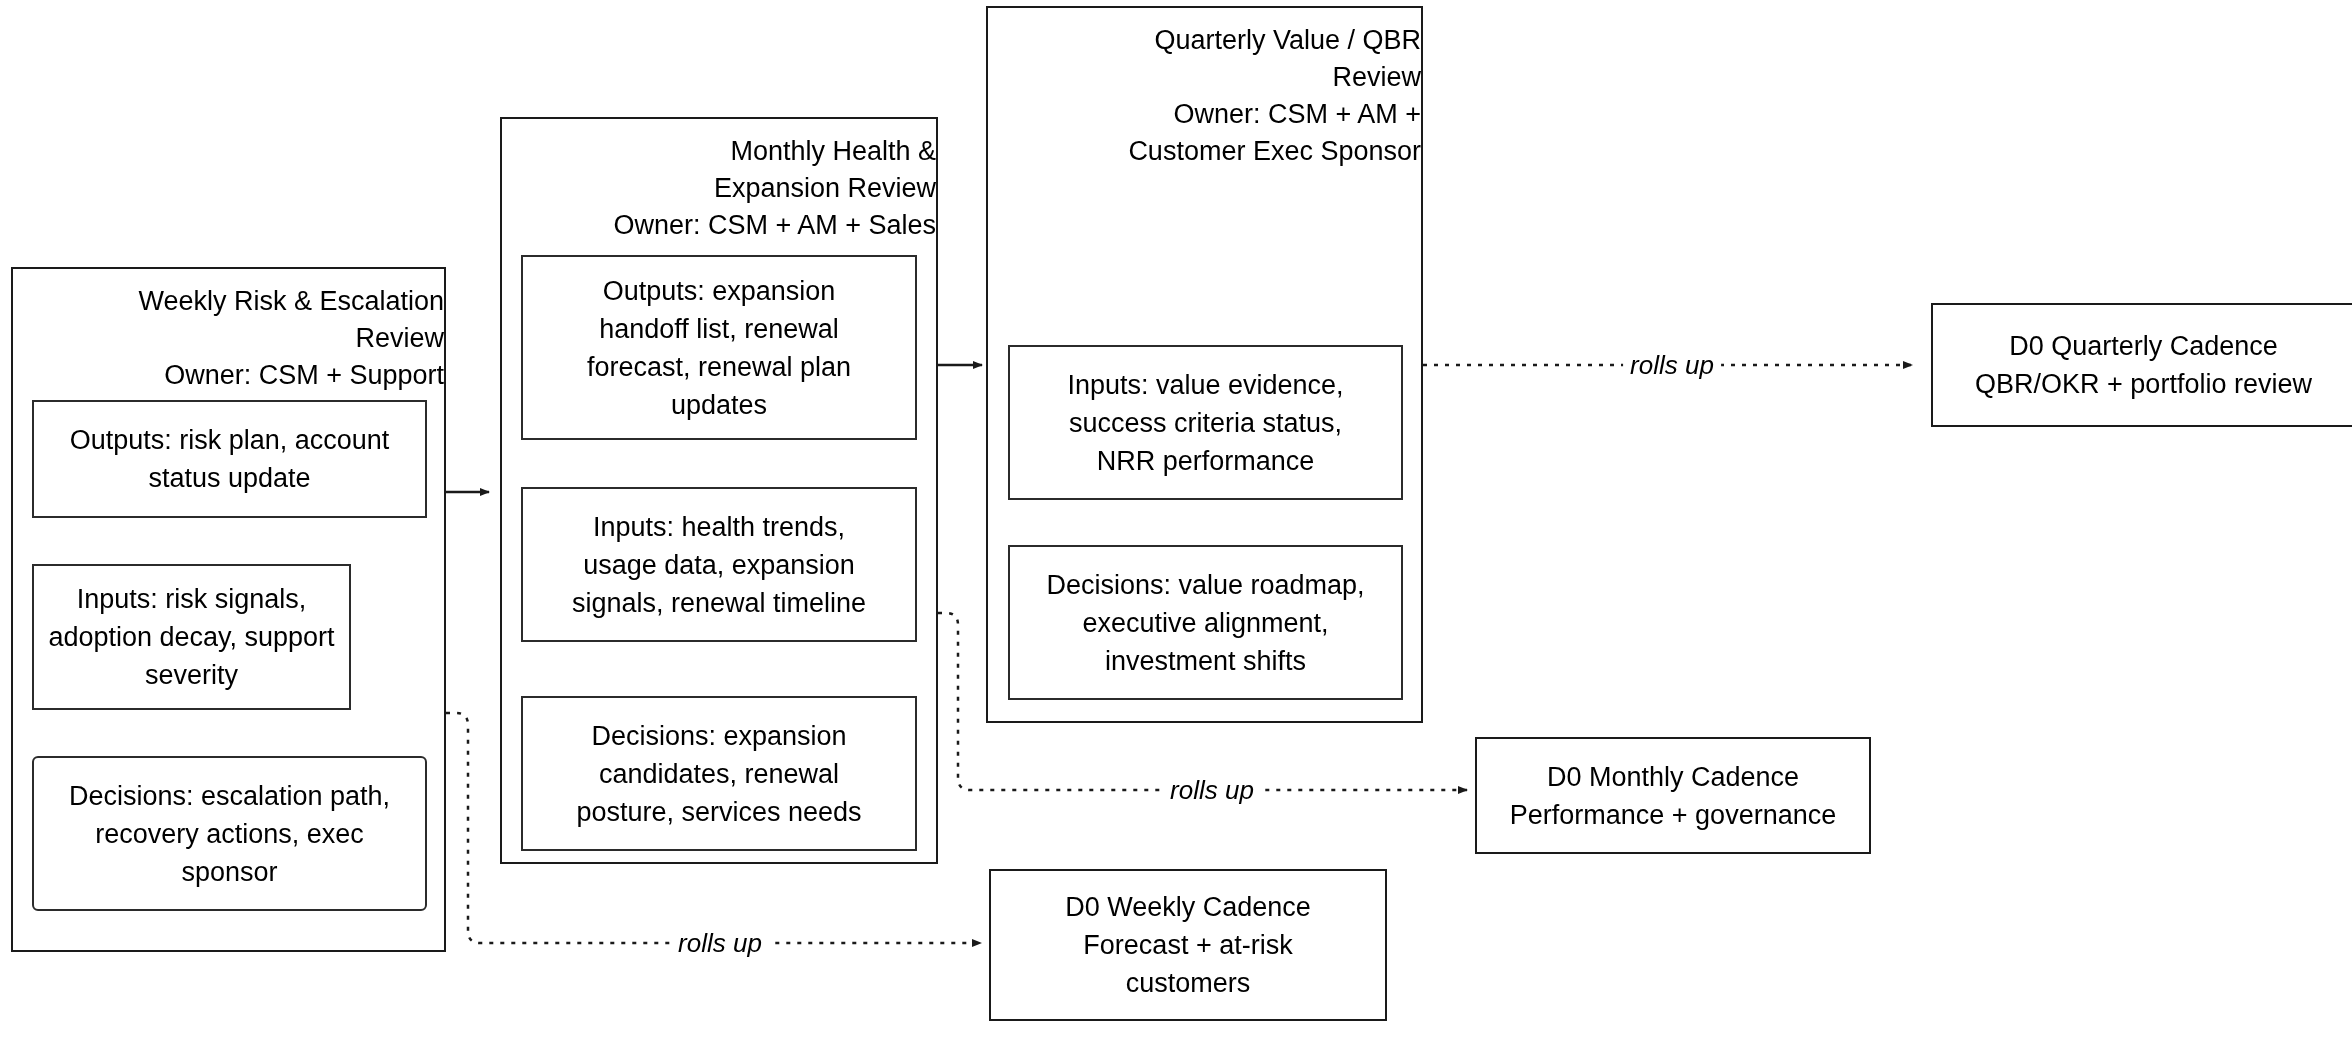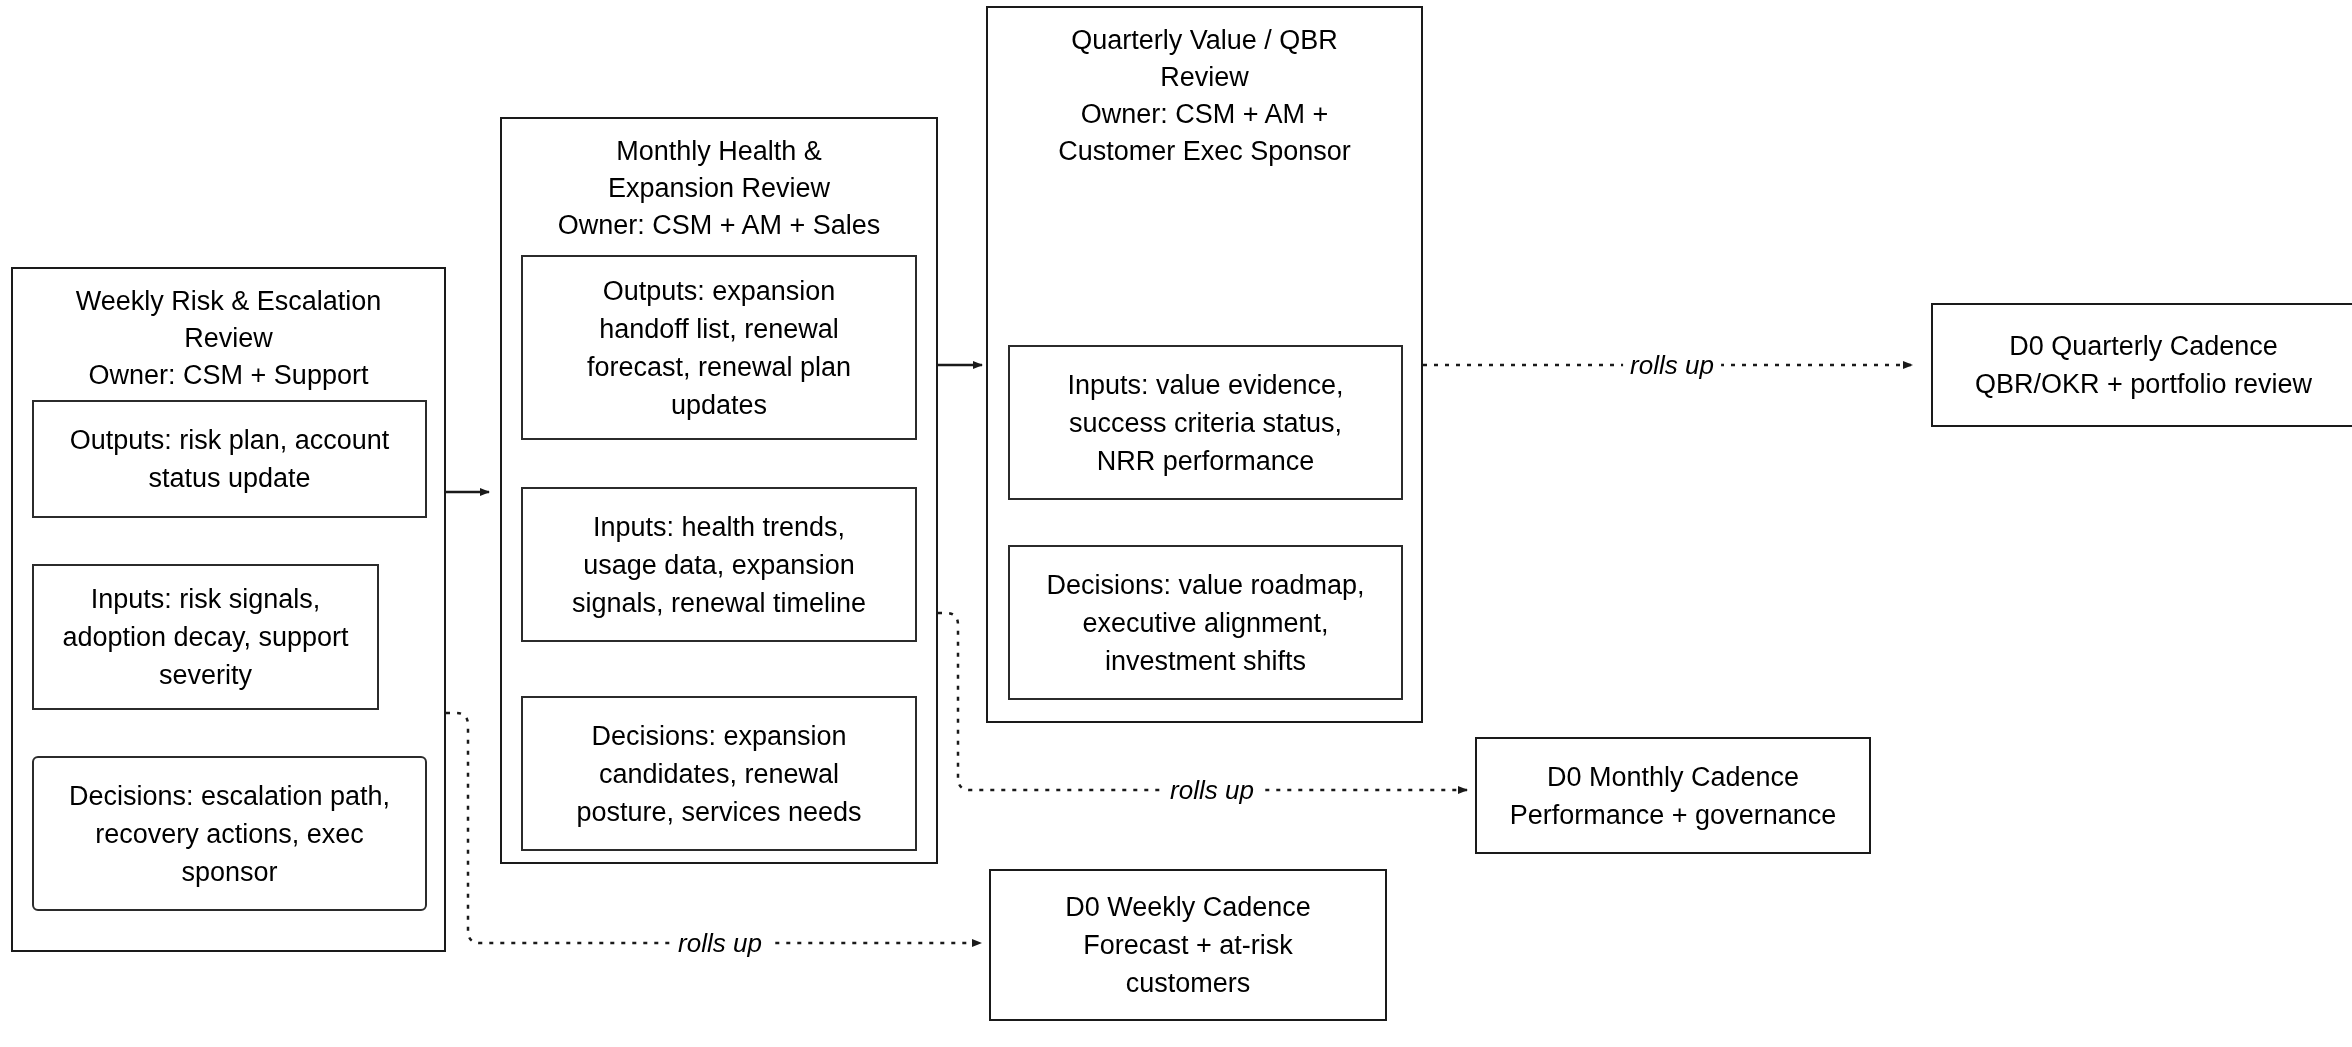--- a/index.html
+++ b/index.html
@@ -13,21 +13,21 @@
 
   .node{
     position:absolute;
     box-sizing:border-box;
     background:#ffffff;
     border:2px solid #1a1a1a;
   }
   .group-node{border-width:2px;}
   .group-title{
     position:absolute;left:0;right:0;top:0;
-    text-align:center;
+    text-align:right;
     font-size:27px;
     line-height:37px;
     padding-top:14px;
     white-space:pre-line;
   }
   .sub-node{
     position:absolute;
     box-sizing:border-box;
     background:#ffffff;
     border:2px solid #2b2b2b;
@@ -79,21 +79,21 @@
     <path d="M 446,713 L 456,713 Q 468,713 468,725 L 468,931 Q 468,943 480,943 L 981,943" fill="none" stroke="#1a1a1a" stroke-width="2.5" stroke-dasharray="4 7" marker-end="url(#arrow)"></path>
   </svg>
 
   <div class="node group-node" style="left:11px;top:267px;width:435px;height:685px;">
     <div class="group-title">Weekly Risk &amp; Escalation
 Review
 Owner: CSM + Support</div>
   </div>
   <div class="sub-node" style="left:32px;top:400px;width:395px;height:118px;">Outputs: risk plan, account
 status update</div>
-  <div class="sub-node" style="left:32px;top:564px;width:347px;height:146px;">Inputs: risk signals,
+  <div class="sub-node" style="left:32px;top:564px;width:319px;height:146px;">Inputs: risk signals,
 adoption decay, support
 severity</div>
   <div class="sub-node" style="left:32px;top:756px;width:395px;height:155px;border-radius:6px;">Decisions: escalation path,
 recovery actions, exec
 sponsor</div>
 
   <div class="node group-node" style="left:500px;top:117px;width:438px;height:747px;">
     <div class="group-title">Monthly Health &amp;
 Expansion Review
 Owner: CSM + AM + Sales</div>

